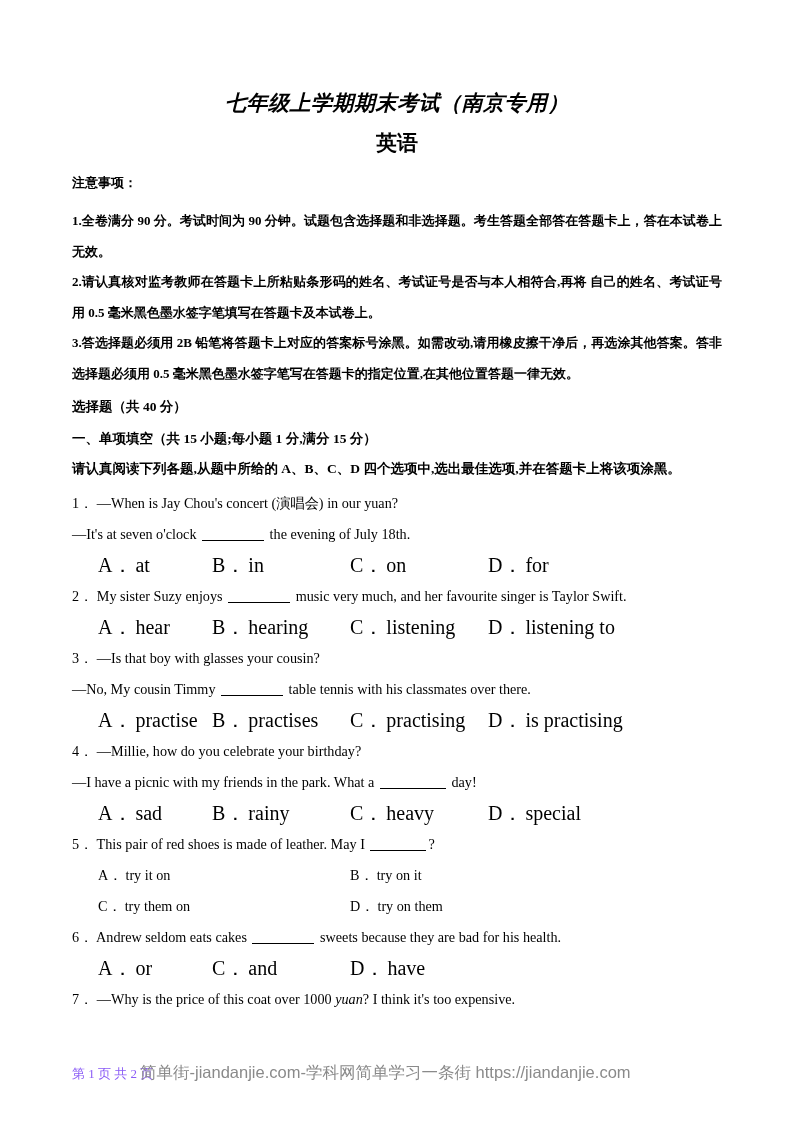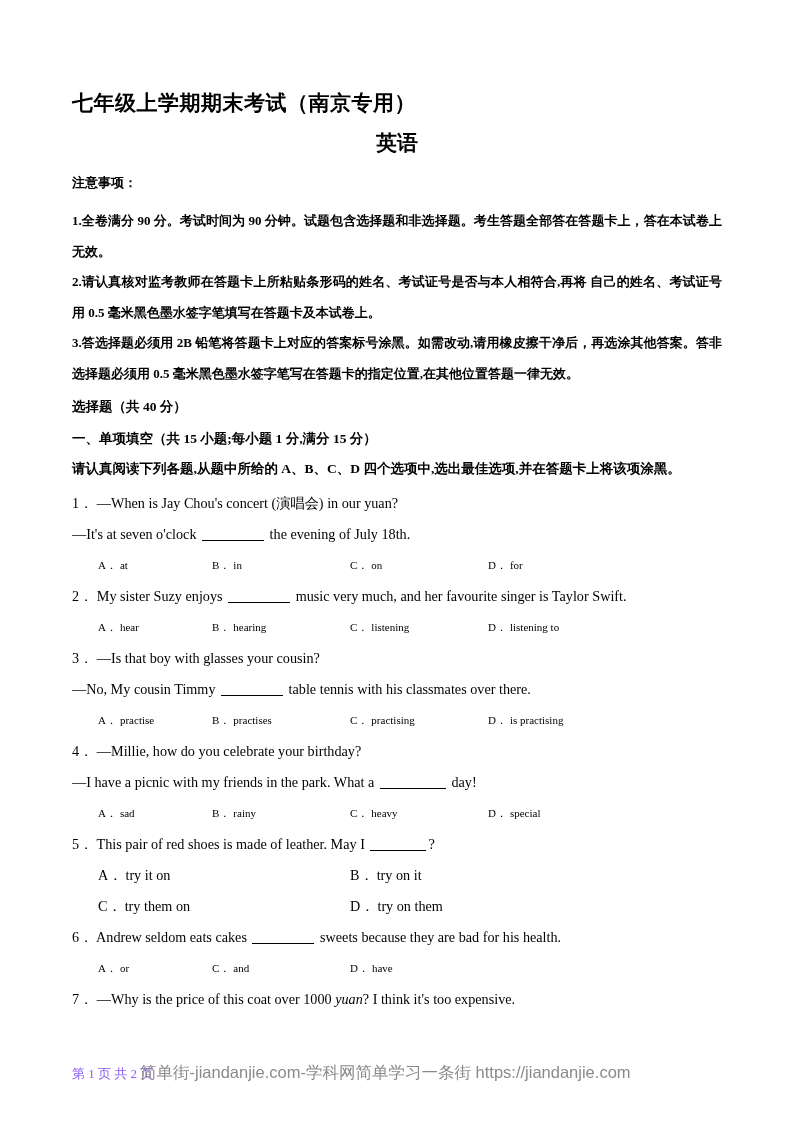--- a/index.html
+++ b/index.html
@@ -22,25 +22,27 @@
     height: 1122px;
   }
   .content {
     position: absolute;
     left: 72px;
     top: 88px;
     width: 650px;
   }
   
   .doc-title {
+    text-align: center;
     font-weight: bold;
     font-size: 21px;
     letter-spacing: 0.5px;
     line-height: 30px;
     margin: 0 0 10px 0;
+    font-style: italic;
   }
   .doc-subtitle {
     text-align: center;
     font-weight: bold;
     font-size: 21px;
     line-height: 30px;
     margin: 0 0 14px 0;
   }
   
   .notice-heading {
@@ -95,21 +97,21 @@
     width: 62px;
     vertical-align: -2px;
     margin: 0 2px;
   }
   .blank.narrow { width: 56px; }
   .blank.wide { width: 66px; }
   .italic { font-style: italic; }
   
   .opts4 {
     display: flex;
-    font-size: 11px;
+    font-size: 20px;
     line-height: 31px;
     padding-left: 26px;
   }
   .opts4 .opt:nth-child(1) { width: 114px; }
   .opts4 .opt:nth-child(2) { width: 138px; }
   .opts4 .opt:nth-child(3) { width: 138px; }
   .opts4 .opt:nth-child(4) { width: auto; }
   
   .opts2row {
     display: flex;

